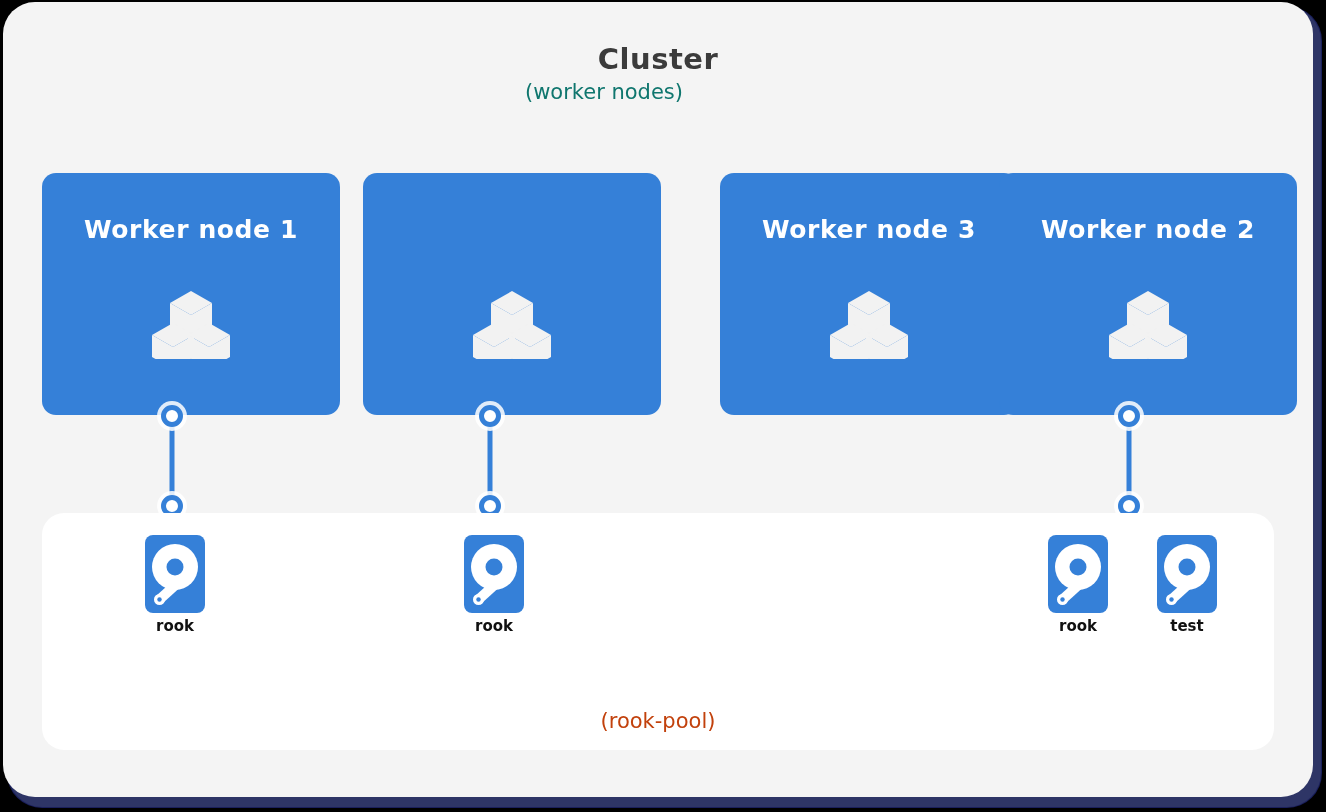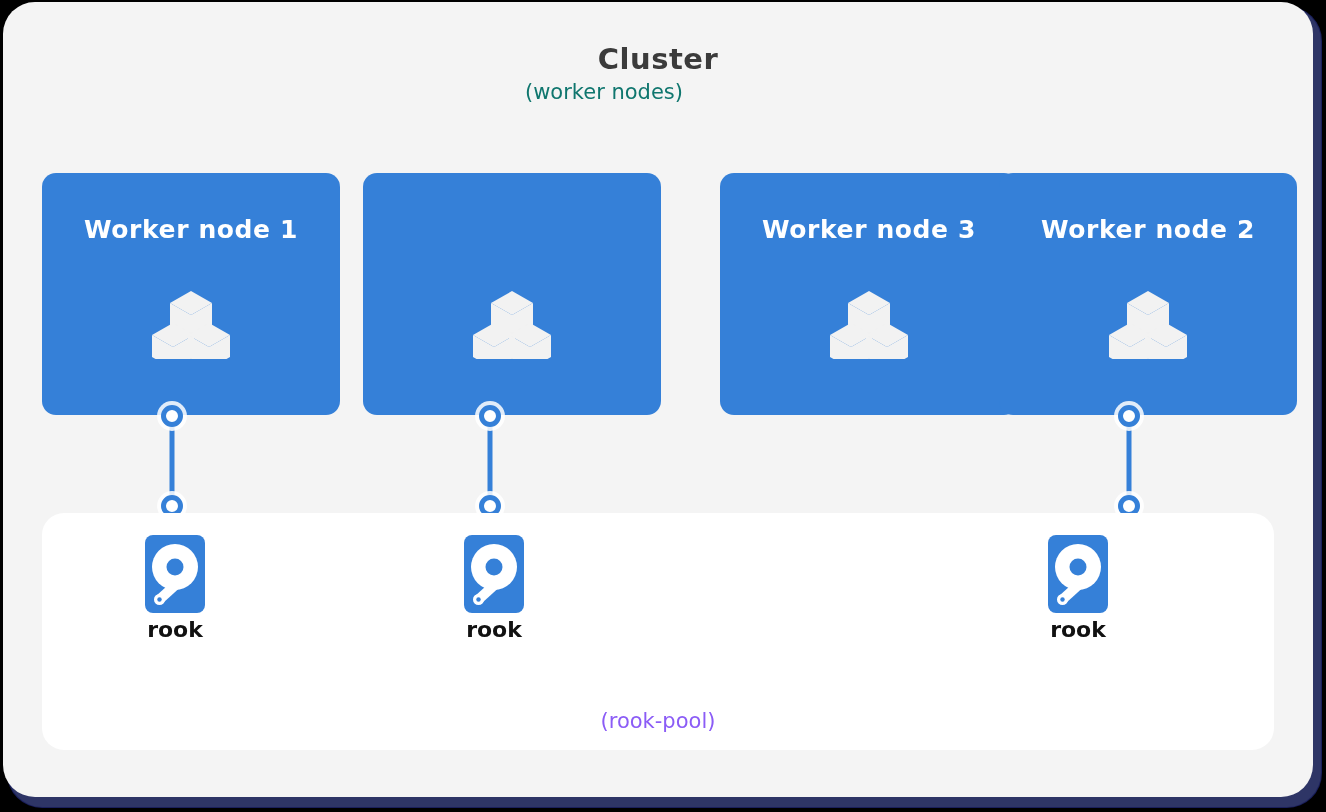--- a/index.html
+++ b/index.html
@@ -144,37 +144,37 @@
     letter-spacing: 0.3px;
   }
   .pool-subtitle {
     position: absolute;
     left: 0;
     top: 196px;
     width: 1232px;
     text-align: center;
     font-family: "DejaVu Sans", sans-serif;
     font-size: 21px;
-    color: #8b5cf6;
+    color: #c2410c;
   }
 
   
   .disk {
     position: absolute;
     width: 64px;
   }
   .disk-icon {
     display: block;
     margin: 0 auto;
   }
   .disk-label {
     margin-top: 4px;
     text-align: center;
     font-family: "DejaVu Sans", sans-serif;
-    font-size: 22px;
+    font-size: 15px;
     font-weight: bold;
     color: #111111;
   }
 </style>
 </head>
 <body>
 
 <div id="stage">
 
   <div class="card-shadow"></div>
@@ -308,18 +308,29 @@
           <rect x="0" y="0" width="60" height="78" rx="8" fill="#3580d8"></rect>
           <circle cx="30" cy="32" r="23" fill="#ffffff"></circle>
           <circle cx="30" cy="32" r="8.5" fill="#3580d8"></circle>
           <path d="M 33 41 L 40 48 L 18 68 L 11 61 Z" fill="#ffffff"></path>
           <circle cx="14.5" cy="64.5" r="5.5" fill="#ffffff"></circle>
           <circle cx="14.5" cy="64.5" r="2.2" fill="#3580d8"></circle>
         </svg>
         <div class="disk-label">rook</div>
       </div>
 
+      <div class="disk" style="left:1113px; top:22px;">
+        <svg class="disk-icon" width="60" height="78" viewBox="0 0 60 78">
+          <rect x="0" y="0" width="60" height="78" rx="8" fill="#3580d8"></rect>
+          <circle cx="30" cy="32" r="23" fill="#ffffff"></circle>
+          <circle cx="30" cy="32" r="8.5" fill="#3580d8"></circle>
+          <path d="M 33 41 L 40 48 L 18 68 L 11 61 Z" fill="#ffffff"></path>
+          <circle cx="14.5" cy="64.5" r="5.5" fill="#ffffff"></circle>
+          <circle cx="14.5" cy="64.5" r="2.2" fill="#3580d8"></circle>
+        </svg>
+        <div class="disk-label">test</div>
+      </div>
 
       <div class="pool-subtitle">(rook-pool)</div>
     </div>
 
   </div>
 </div>
 
 </body></html>

